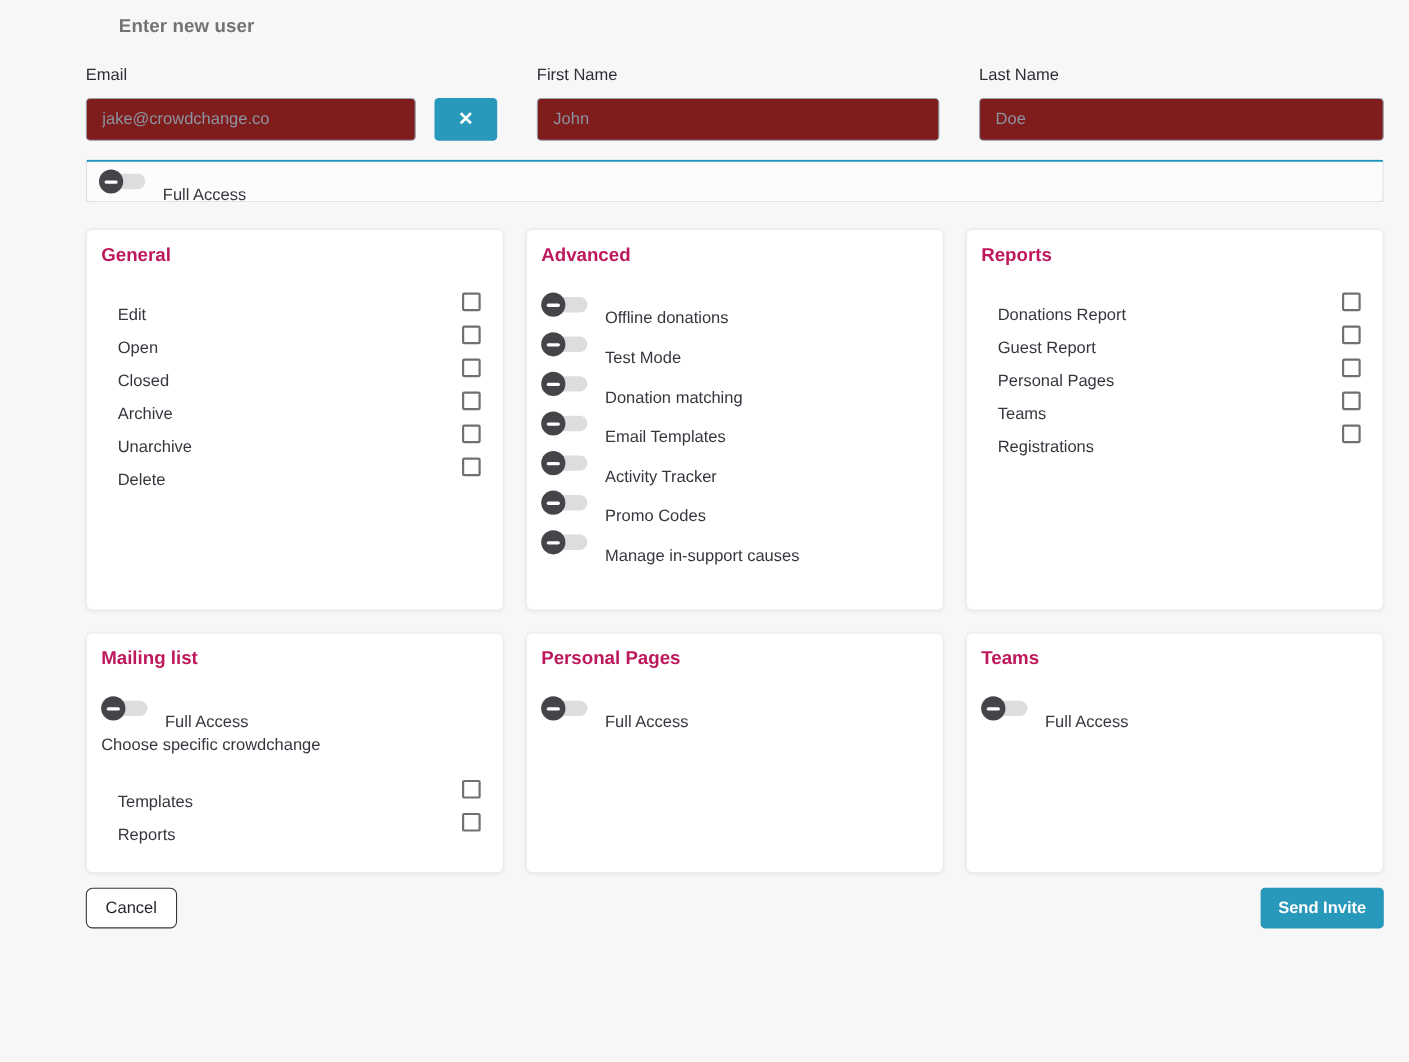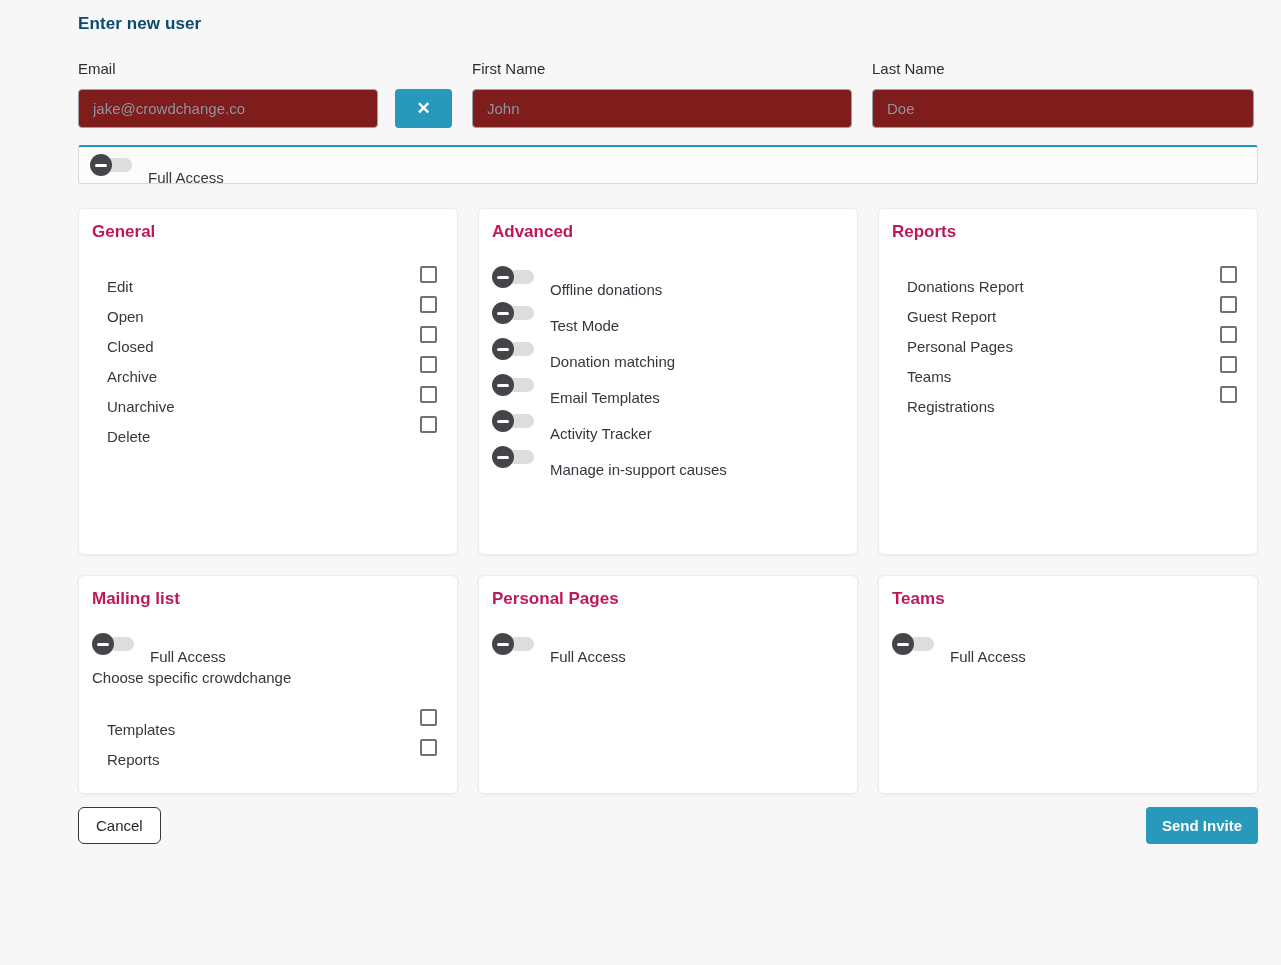--- a/index.html
+++ b/index.html
@@ -4,24 +4,24 @@
 <style>
   * { box-sizing: border-box; margin: 0; padding: 0; }
   html, body { width: 1281px; height: 965px; }
   body {
     font-family: "Liberation Sans", sans-serif;
     background: #f7f7f8;
     color: #2b2e35;
     overflow: hidden;
   }
   .page { padding: 14px 23px 4px 78px; }
-  .page-title { font-size: 17px; font-weight: 700; color: #0c4a6e; margin-bottom: 26px; letter-spacing: 0.1px; }
-
-  
-  .form-row { display: flex; width: 1180px; gap: 20px; }
+  .page-title { font-size: 17px; font-weight: 700; color: #737373; margin-bottom: 26px; letter-spacing: 0.1px; margin-left: 30px; }
+
+  
+  .form-row { display: flex; width: 1180px; gap: 36px; }
   .field { display: flex; flex-direction: column; }
   .field-label { font-size: 15px; color: #2b2e35; margin-bottom: 12px; }
   .text-input {
     height: 39px; background: #7f1d1d; border: 1px solid #9aa1ad;
     border-radius: 4px; padding: 0 14px; font-size: 15px; color: #8d93a0;
     font-family: "Liberation Sans", sans-serif; outline: none; width: 100%;
   }
   .text-input::placeholder { color: #8d93a0; opacity: 1; }
   .email-group { width: 374px; }
   .email-line { display: flex; align-items: center; }
@@ -198,20 +198,27 @@
             <span class="track"></span>
             <span class="knob"></span>
           </span>
           <span class="row-label">Activity Tracker</span>
         </div>
         <div class="row toggle-row">
           <span class="toggle">
             <span class="track"></span>
             <span class="knob"></span>
           </span>
+          <span class="row-label">Promo Codes</span>
+        </div>
+        <div class="row toggle-row">
+          <span class="toggle">
+            <span class="track"></span>
+            <span class="knob"></span>
+          </span>
           <span class="row-label">Manage in-support causes</span>
         </div>
       </section>
       <section class="card">
         <h2 class="card-title">Reports</h2>
         <div class="row checkbox-row">
           <span class="row-label indent">Donations Report</span>
           <span class="checkbox"></span>
         </div>
         <div class="row checkbox-row">

